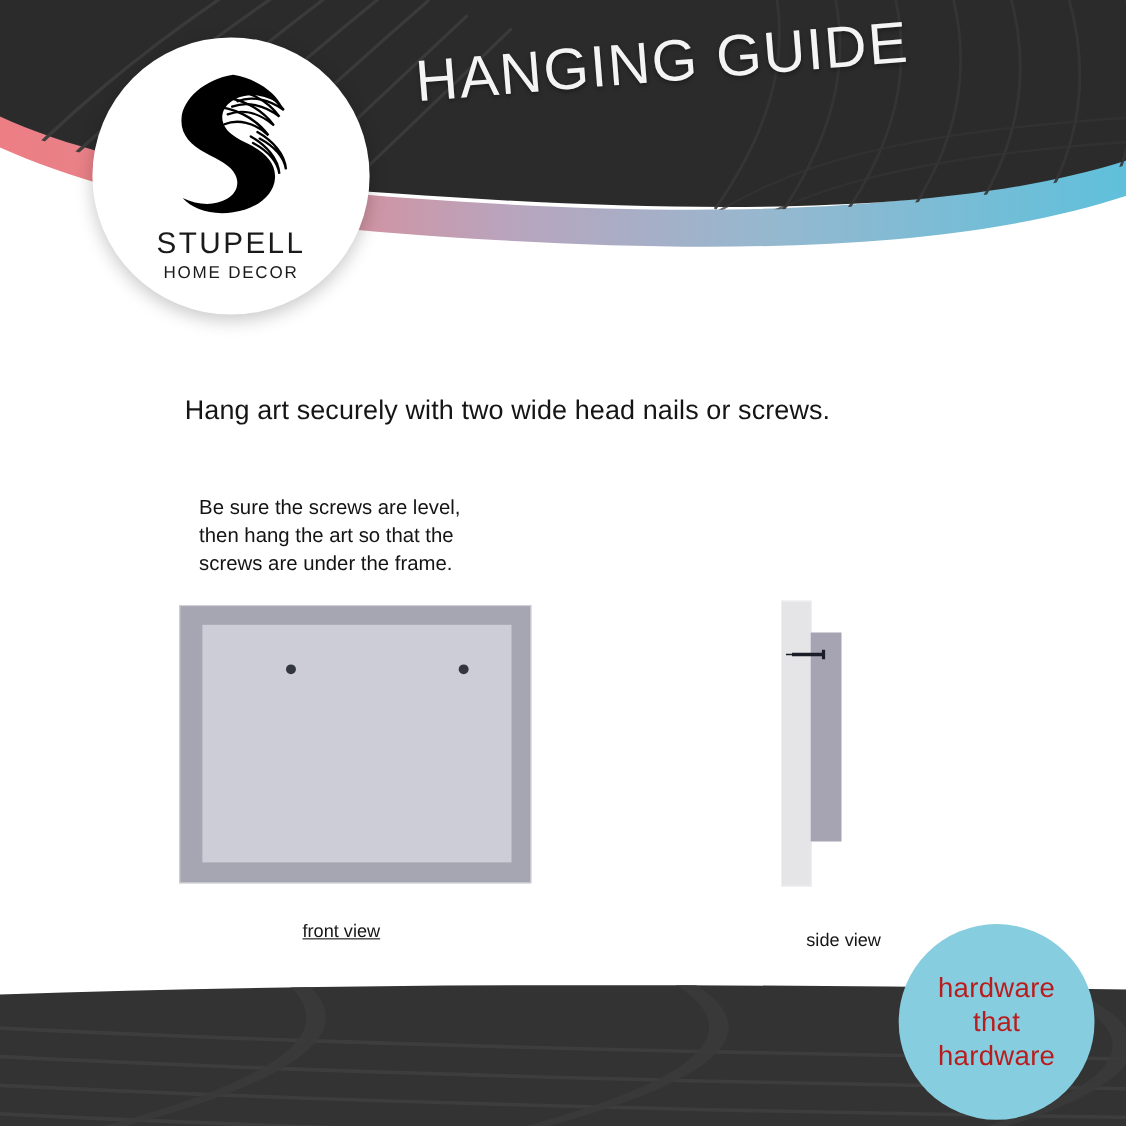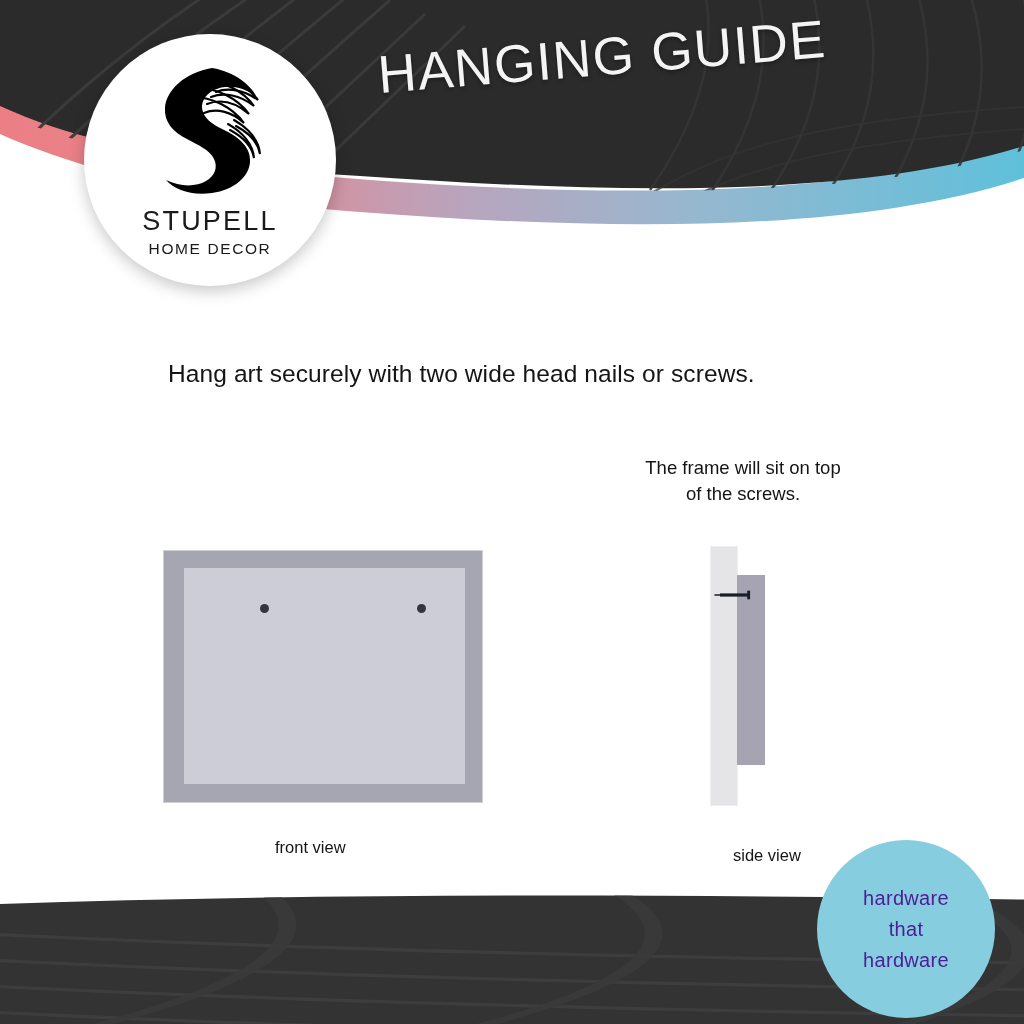--- a/index.html
+++ b/index.html
@@ -175,37 +175,37 @@
     z-index: 4;
   }
 
   
   .view-label {
     position: absolute;
     font-size: 16.5px;
     color: #151515;
     white-space: nowrap;
   }
-  .view-label.front { left: 275px; top: 838px; }
+  .view-label.front { left: 275px; top: 838px; text-decoration: underline; }
   .view-label.side  { left: 688px; top: 846px; margin-left: 45px; }
 
   
   .badge {
     position: absolute;
     left: 817px; top: 840px;
     width: 178px; height: 178px;
     border-radius: 50%;
     background: #87cde0;
     z-index: 8;
     display: flex;
     flex-direction: column;
     align-items: center;
     justify-content: center;
-    color: #4c1d95;
-    font-size: 20px;
+    color: #b91c1c;
+    font-size: 25px;
     line-height: 31px;
     letter-spacing: 0.3px;
   }
   .badge div { white-space: nowrap; }
 </style>
 </head>
 <body>
 
 <div id="canvas">
 
@@ -270,25 +270,26 @@
     </svg>
     <div class="logo-wordmark">STUPELL</div>
     <div class="logo-subwordmark">HOME DECOR</div>
   </div>
 
   <div class="header-title">HANGING GUIDE</div>
 
 
   <div class="lede">Hang art securely with two wide head nails or screws.</div>
 
-
-  <div class="caption caption-side">
-    <div>The frame will sit on top</div>
-    <div>of the screws.</div>
-  </div>
+  <div class="caption caption-front">
+    <div>Be sure the screws are level,</div>
+    <div>then hang the art so that the</div>
+    <div>screws are under the frame.</div>
+  </div>
+
 
   <div class="front-view">
     <div class="front-view-inner">
       <div class="screw-dot left"></div>
       <div class="screw-dot right"></div>
     </div>
   </div>
   <div class="view-label front">front view</div>
 
   <div class="side-view">

